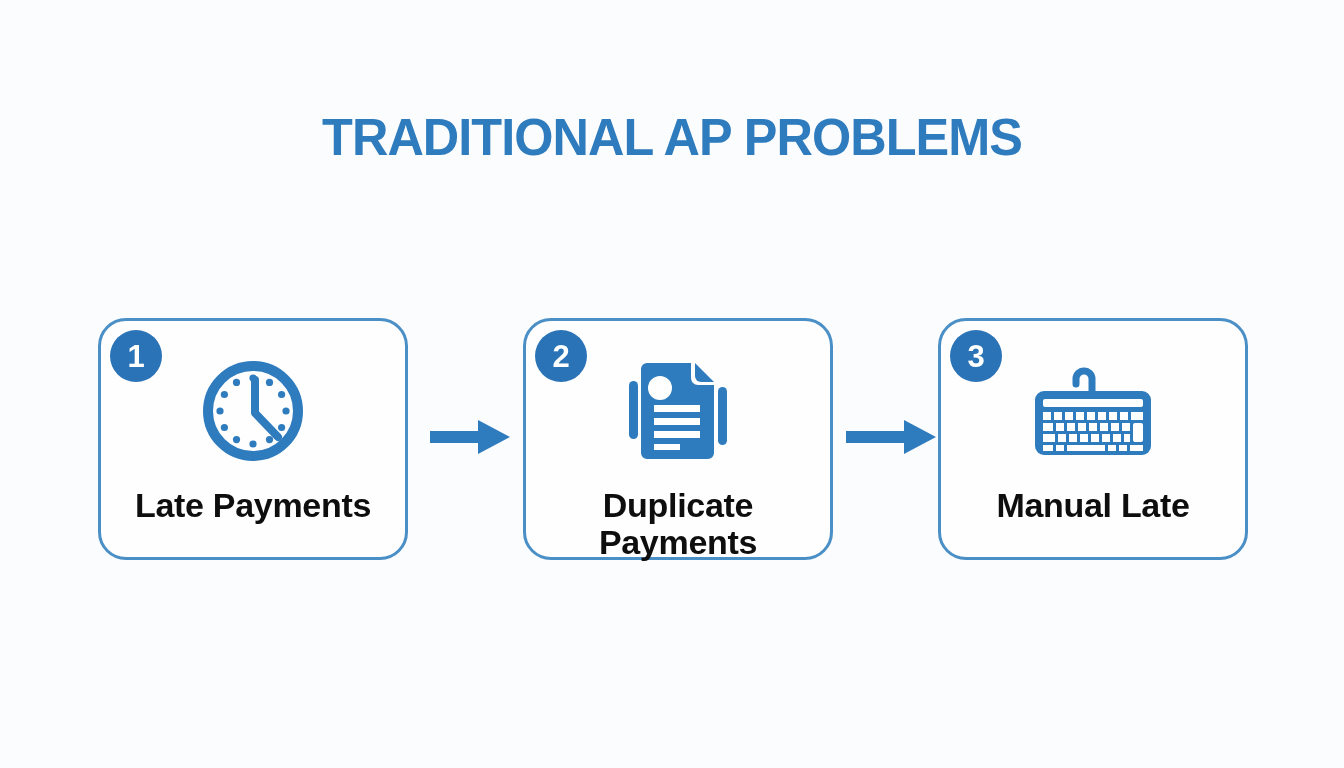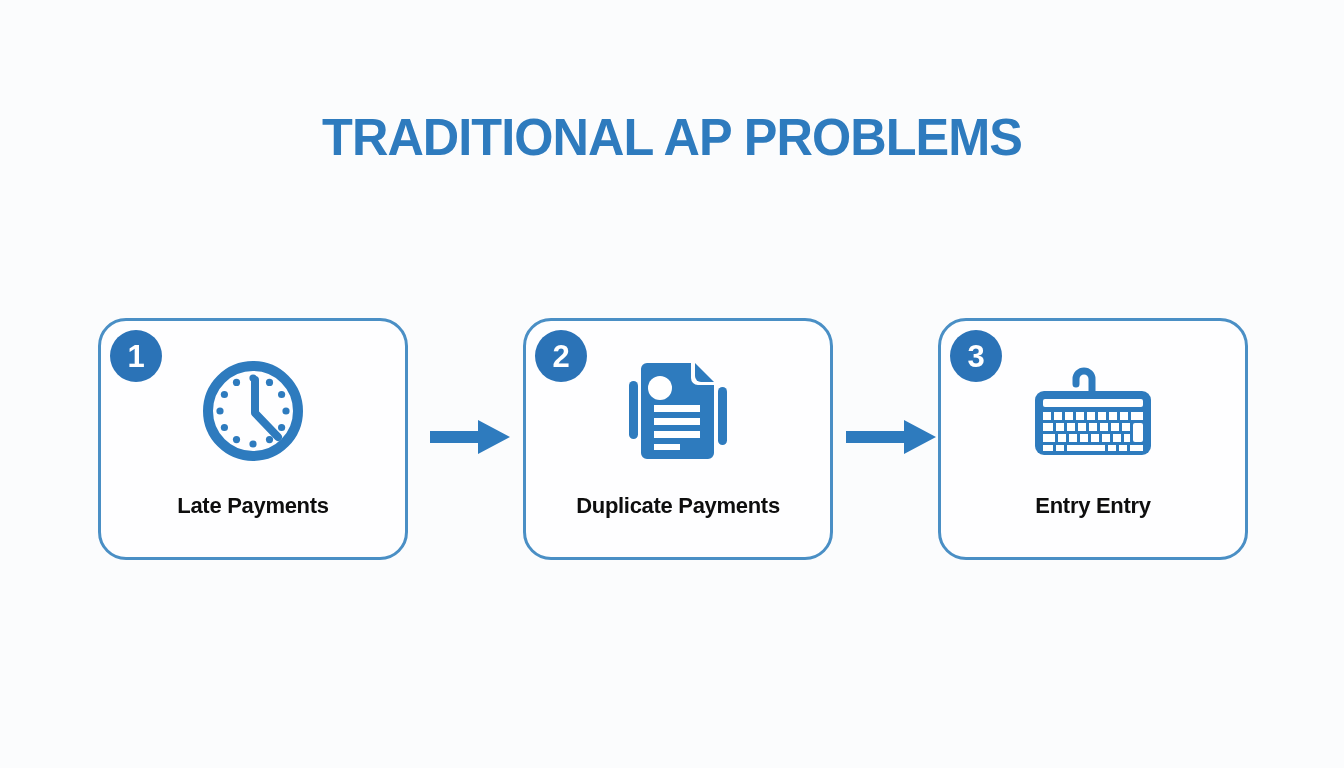--- a/index.html
+++ b/index.html
@@ -69,21 +69,21 @@
     display: flex;
     align-items: center;
     justify-content: center;
   }
   .card-label {
     position: absolute;
     top: 166px;
     left: 0;
     width: 100%;
     text-align: center;
-    font-size: 22px;
+    font-size: 34px;
     line-height: 37px;
     font-weight: bold;
     color: var(--label-text, #0E0E0E);
     letter-spacing: -0.3px;
   }
   .arrow {
     position: absolute;
     top: 419px;
     height: 36px;
   }
@@ -192,16 +192,16 @@
           <rect class="ic-white" x="80" y="69" width="8" height="8"></rect>
           <rect class="ic-white" x="91" y="69" width="6" height="8"></rect>
         <rect class="ic-white" x="10" y="80" width="10" height="6"></rect>
           <rect class="ic-white" x="23" y="80" width="8" height="6"></rect>
           <rect class="ic-white" x="34" y="80" width="38" height="6"></rect>
           <rect class="ic-white" x="75" y="80" width="8" height="6"></rect>
           <rect class="ic-white" x="86" y="80" width="8" height="6"></rect>
           <rect class="ic-white" x="97" y="80" width="13" height="6"></rect>
       </svg>
     </div>
-    <div class="card-label">Entry Entry</div>
+    <div class="card-label">Manual Late</div>
   </div>
 
 </div>
 
 </body></html>

